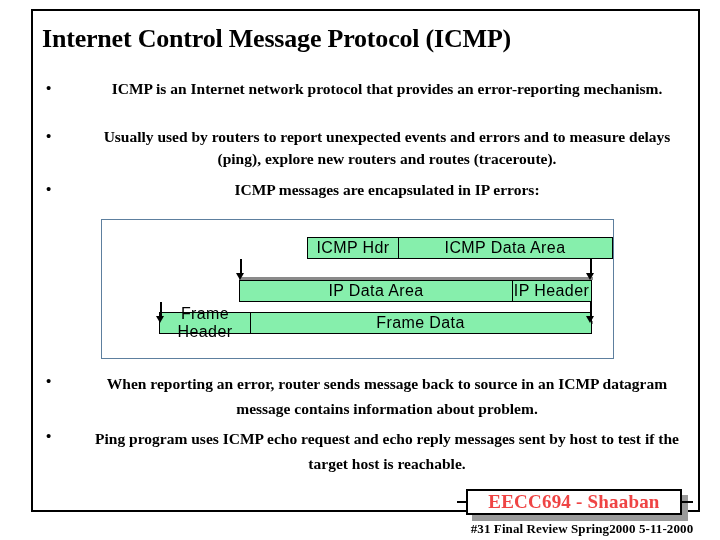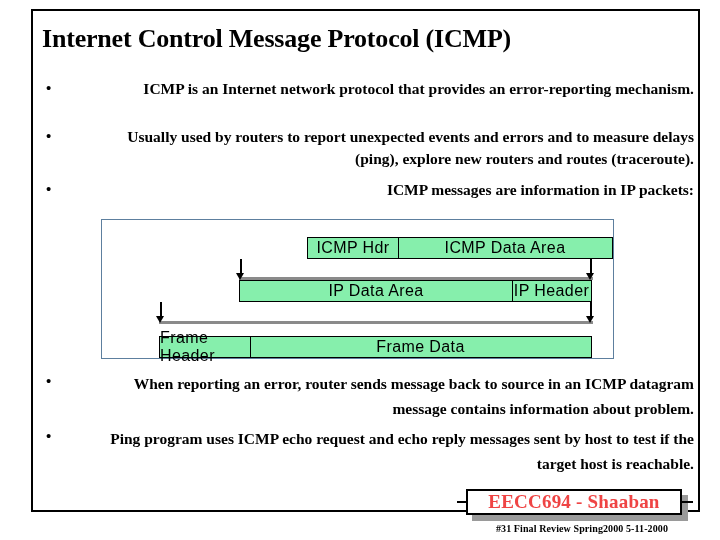--- a/index.html
+++ b/index.html
@@ -65,21 +65,21 @@
     left: 0;
     top: 0;
     width: 16px;
     text-align: left;
     font-size: 15px;
     line-height: 21.5px;
   }
   .bullet .btext {
     display: block;
     margin-left: 34px;
-    text-align: right;
+    text-align: center;
   }
 
   #b1 { left: 46px; top: 78px;  width: 648px; }
   #b2 { left: 46px; top: 126px; width: 648px; }
   #b3 { left: 46px; top: 179px; width: 648px; }
   #b4 { left: 46px; top: 371px; width: 648px; line-height: 25px; }
   #b5 { left: 46px; top: 426px; width: 648px; line-height: 25px; }
 
   
   #diagram {
@@ -110,21 +110,21 @@
     font-size: 16px;
     letter-spacing: 0.4px;
     color: #000000;
     height: 22px;
   }
   .cell + .cell { border-left-width: 1.5px; margin-left: -1.5px; }
 
   
   #row-icmp  { left: 205px; top: 17px; }
   #row-ip    { left: 137px; top: 60px; }
-  #row-frame { left:  57px; top: 116px; }
+  #row-frame { left:  57px; top: 92px; text-align: center; }
 
   
   .shadowbar {
     position: absolute;
     height: 3px;
     background: #8a8a8a;
   }
   #sh-ip    { left: 137px; top: 57px;  width: 354px; }
   #sh-frame { left:  57px; top: 101px; width: 434px; }
 
@@ -215,21 +215,21 @@
   }
 
   #footnote {
     position: absolute;
     left: 466px;
     top: 524px;
     width: 232px;
     text-align: center;
     font-family: "Liberation Serif", "DejaVu Serif", serif;
     font-weight: bold;
-    font-size: 10px;
+    font-size: 13px;
     line-height: 9px;
     color: #000000;
     letter-spacing: 0.1px;
     white-space: nowrap;
   }
 </style>
 </head>
 <body>
 
 <div id="slide">
@@ -241,21 +241,21 @@
   <div class="bullet" id="b1">
     <span class="dot">•</span>
     <span class="btext">ICMP is an Internet network protocol that provides an error-reporting mechanism.</span>
   </div>
   <div class="bullet" id="b2">
     <span class="dot">•</span>
     <span class="btext">Usually used by routers to report  unexpected events and errors and to measure delays (ping), explore new routers and routes (traceroute).</span>
   </div>
   <div class="bullet" id="b3">
     <span class="dot">•</span>
-    <span class="btext">ICMP messages are information in IP packets:</span>
+    <span class="btext">ICMP messages are encapsulated in IP errors:</span>
   </div>
 
   <div id="diagram">
 
     <div class="shadowbar" id="sh-ip"></div>
     <div class="shadowbar" id="sh-frame"></div>
 
     <div class="row" id="row-icmp">
       <div class="cell" style="width:92px">ICMP Hdr</div>
       <div class="cell" style="width:215px">ICMP Data Area</div>

